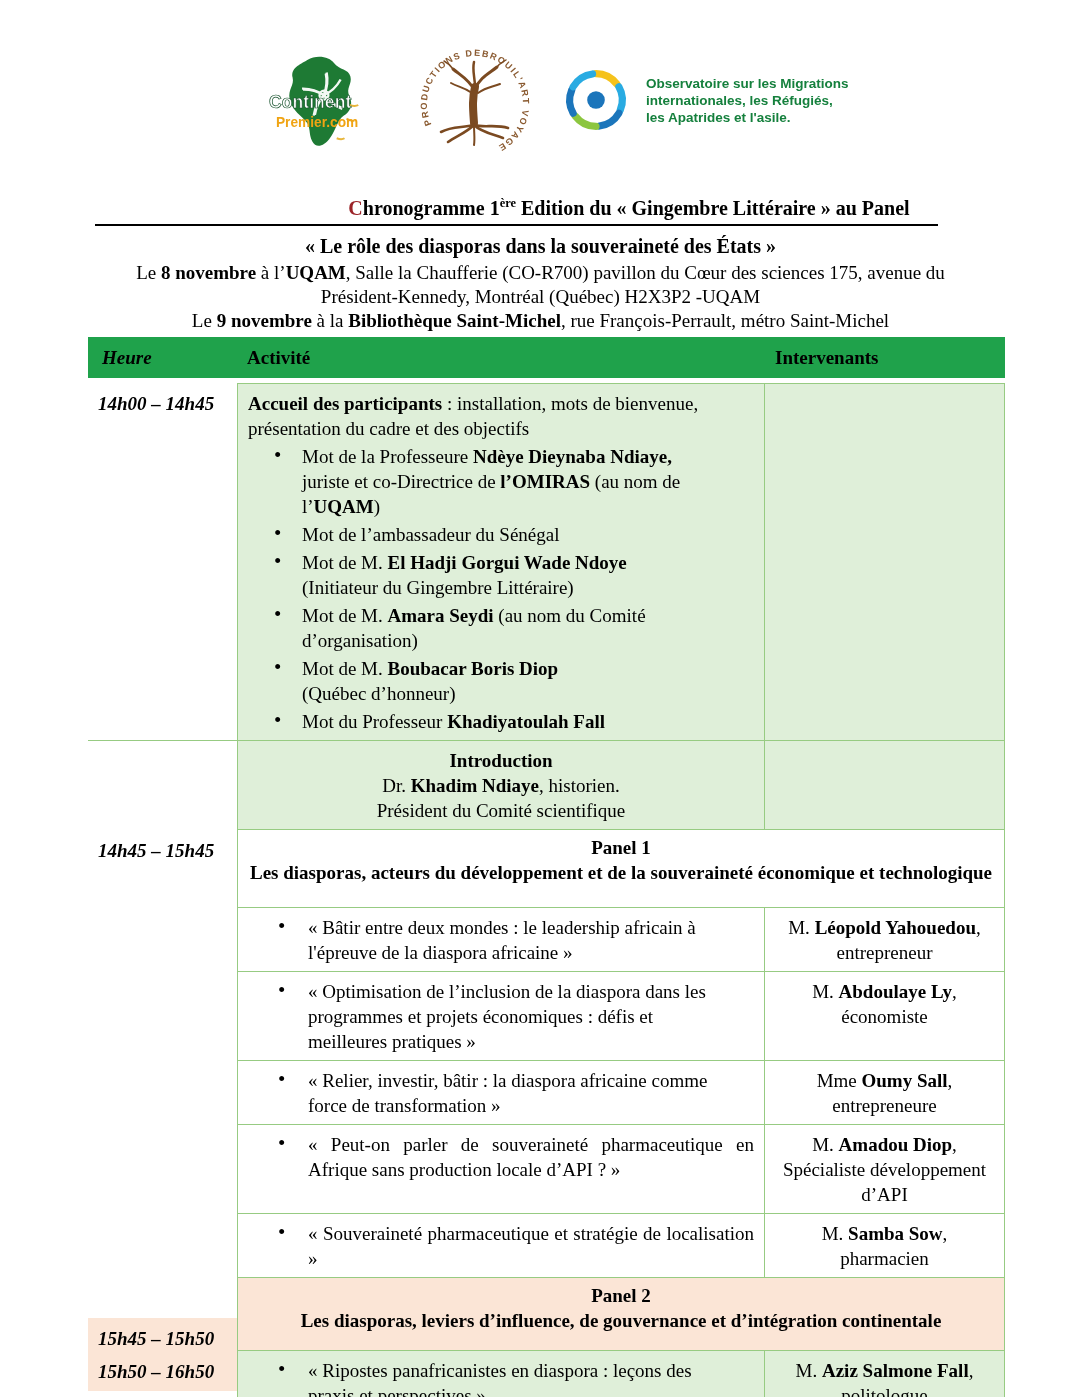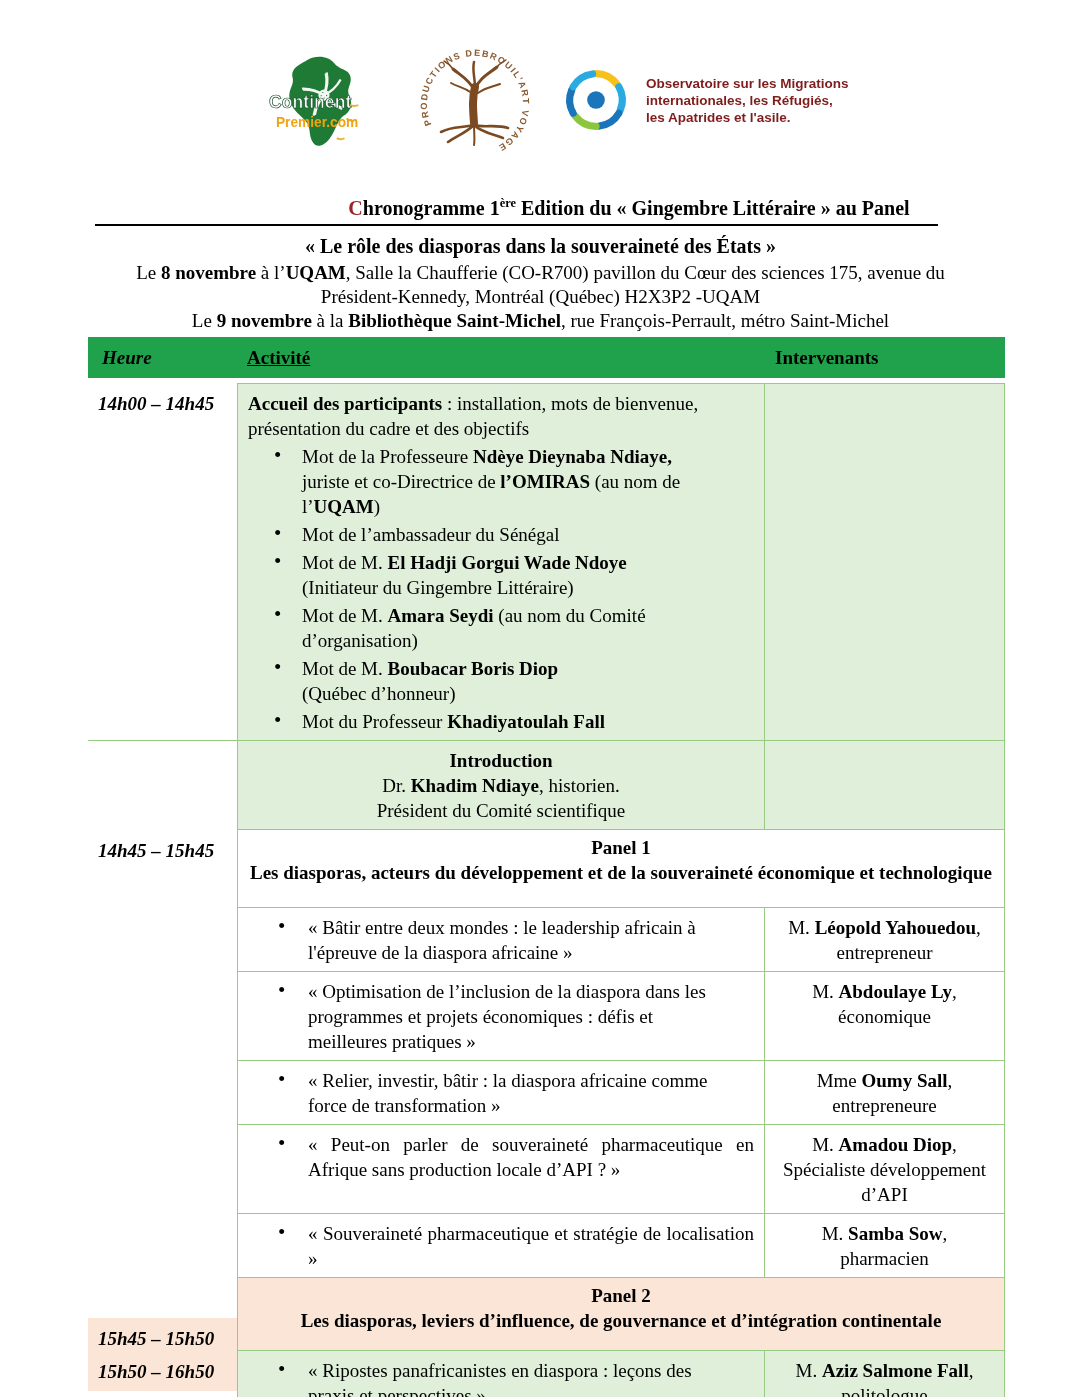--- a/index.html
+++ b/index.html
@@ -15,41 +15,41 @@
   }
   .b { font-weight: bold; }
   sup { font-size: 0.62em; }
 
   
   .logos { position:absolute; top:52px; left:0; width:100%; height:105px; }
   .logo-cp { position:absolute; left:268px; top:2px; width:108px; height:98px; }
   .logo-tree { position:absolute; left:420px; top:-4px; width:110px; height:112px; }
   .logo-omiras { position:absolute; left:556px; top:8px; display:flex; align-items:center; gap:10px; }
   .omiras-text { font-family:"Liberation Sans", sans-serif; font-weight:bold;
-                 color:#7f1d1d; font-size:13.5px; line-height:17px; }
+                 color:#15803d; font-size:13.5px; line-height:17px; }
 
   
   .titleblock { position:absolute; top:190px; left:88px; width:905px; text-align:center; font-size:19px; line-height:24px; }
   .doc-title { font-size:20px; font-weight:bold; line-height:26px;
                margin:0 55px 7px 7px; padding-left:225px; padding-bottom:3px;
                border-bottom:2px solid #000; text-align:center; }
   .doc-subtitle { font-size:20px; font-weight:bold; line-height:26px; margin-bottom:2px; }
   .loc { line-height:24px; }
 
   
   :root {
     --c-header-green:#1FA24B; --c-light-green:#DFEFD9; --c-peach:#FBE5D6;
     --c-border-green:#97CB82; --c-title-accent:#9B2328; --c-omiras-blue:#2272B9;
   }
   .schedule { position:absolute; top:337px; left:88px; width:917px; font-size:19px; line-height:25px; }
   .thead { display:grid; grid-template-columns:149px 528px 240px;
            background:var(--c-header-green); min-height:41px; align-items:center;
            font-weight:bold; margin-bottom:5px; }
   .th-heure { font-style:italic; padding-left:14px; }
-  .th-act { padding-left:10px;text-decoration:underline; }
+  .th-act { padding-left:10px; }
   .th-int { padding-left:10px; }
 
   .trow { display:grid; grid-template-columns:149px 528px 240px; }
   .trow.merged-row { grid-template-columns:149px 768px; }
 
   .tc { min-height:100%; }
   .heure { padding:8px 4px 0 10px; }
   .time { font-weight:bold; font-style:italic; white-space:nowrap; }
   .heure.peach { background:var(--c-peach);margin-top:40px; }
   .heure.hb { border-bottom:1px solid var(--c-border-green); }
@@ -208,21 +208,21 @@
       <div class="tc act">
           <div class="sb"><span>« Bâtir entre deux mondes : le leadership africain à</span><br><span>l'épreuve de la diaspora africaine »</span></div>
         </div>
       <div class="tc int"><span>M. </span><span class="b">Léopold Yahouedou</span><span>,</span><br><span>entrepreneur</span></div>
     </div>
     <div class="trow" style="min-height:75px">
       <div class="tc heure"></div>
       <div class="tc act">
           <div class="sb"><span>« Optimisation de l’inclusion de la diaspora dans les</span><br><span>programmes et projets économiques : défis et</span><br><span>meilleures pratiques »</span></div>
         </div>
-      <div class="tc int"><span>M. </span><span class="b">Abdoulaye Ly</span><span>,</span><br><span>économique</span></div>
+      <div class="tc int"><span>M. </span><span class="b">Abdoulaye Ly</span><span>,</span><br><span>économiste</span></div>
     </div>
     <div class="trow" style="min-height:48px">
       <div class="tc heure"></div>
       <div class="tc act">
           <div class="sb"><span>« Relier, investir, bâtir : la diaspora africaine comme</span><br><span>force de transformation »</span></div>
         </div>
       <div class="tc int"><span>Mme </span><span class="b">Oumy Sall</span><span>,</span><br><span>entrepreneure</span></div>
     </div>
     <div class="trow" style="min-height:75px">
       <div class="tc heure"></div>

